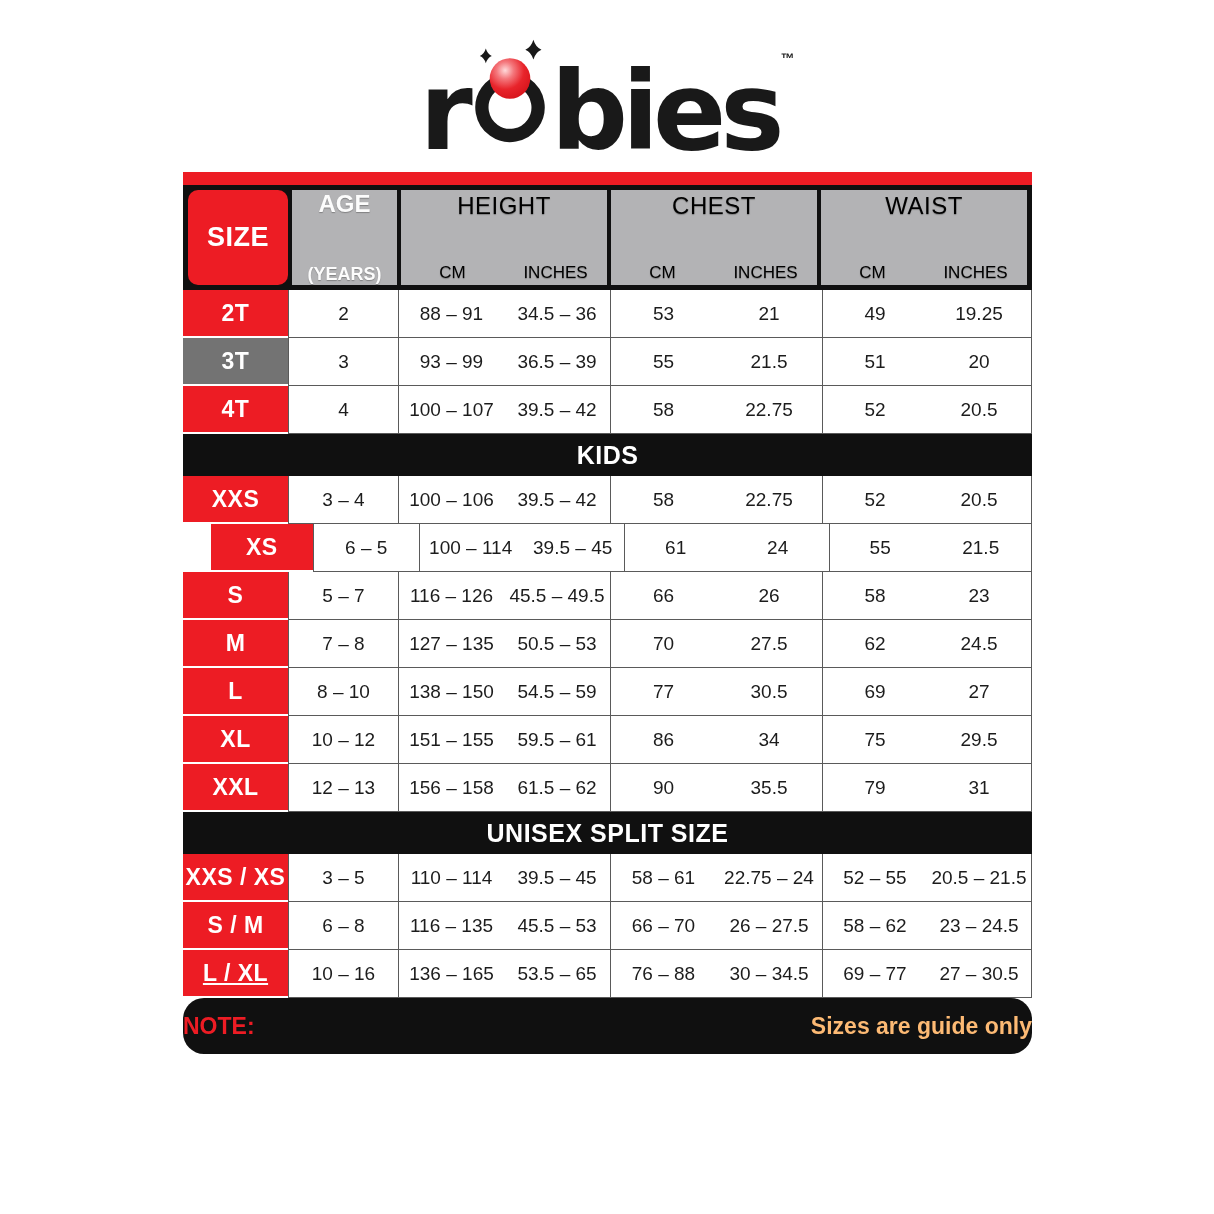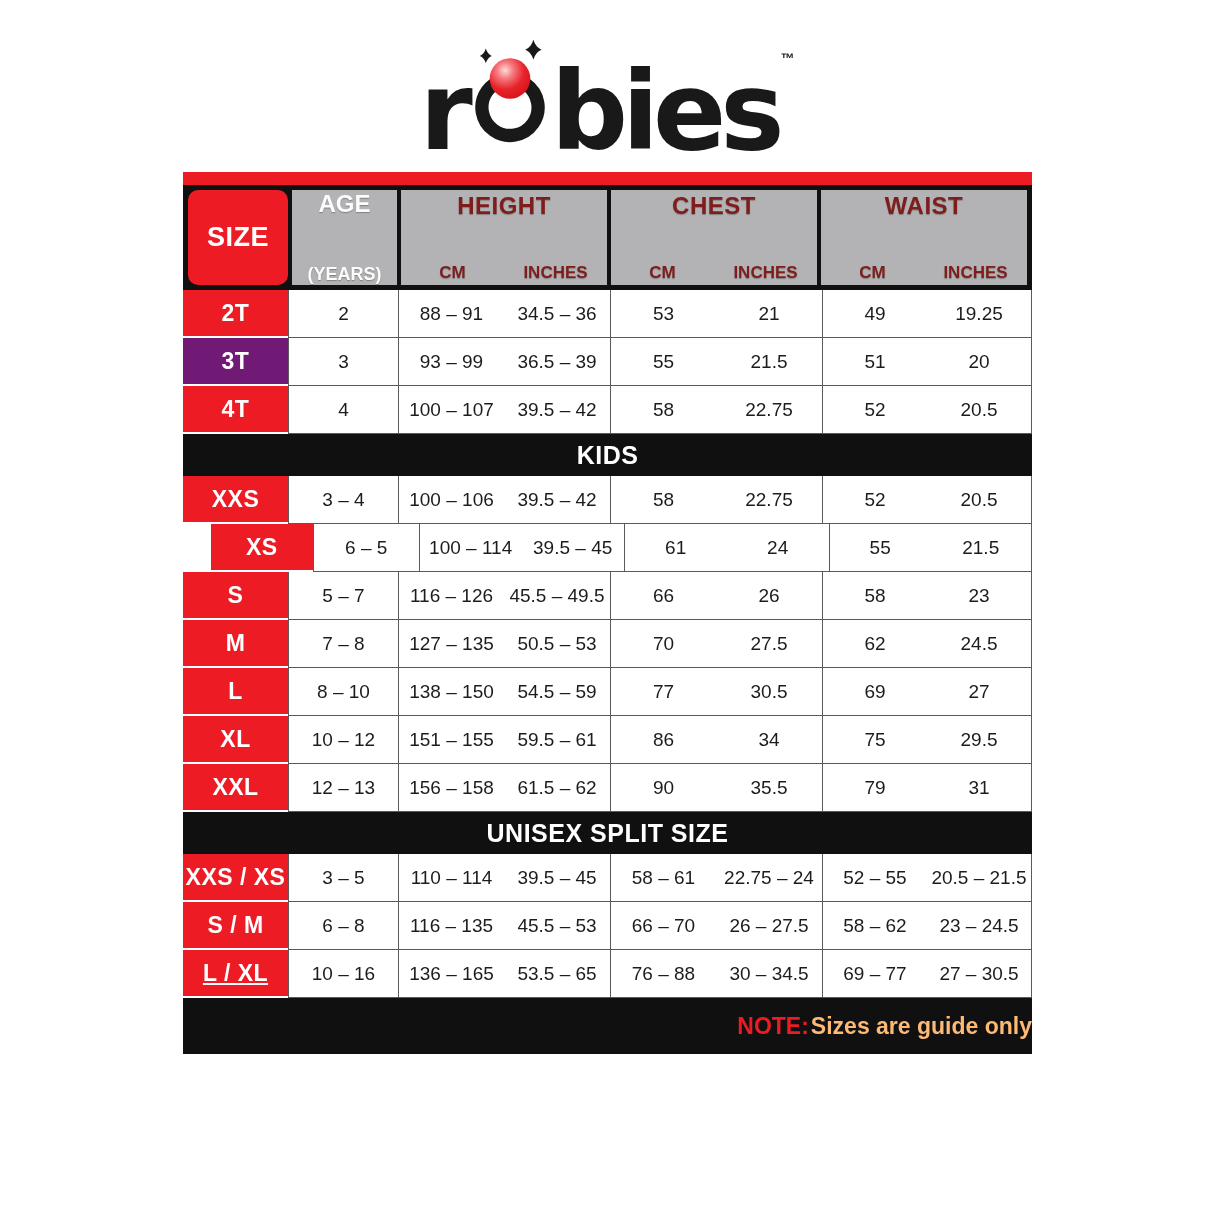--- a/index.html
+++ b/index.html
@@ -28,21 +28,21 @@
     height:105px;box-sizing:border-box;display:flex;gap:4px;padding:5px;
     background:#101010;color:#ffffff;
   }
   .h-cell{display:flex;align-items:center;justify-content:center;}
   .h-size{width:100px;font-weight:bold;font-size:27px;letter-spacing:0.5px;border-radius:10px;}
   .h-age{width:105px;flex-direction:column;justify-content:space-between;font-weight:bold;
          color:#fcfcfc;text-shadow:0 1px 1px rgba(90,90,90,.55);}
   .h-age .main{font-size:24px;}
   .h-age .sub{font-size:18px;}
   .h-group{width:206px;display:flex;flex-direction:column;justify-content:space-evenly;
-           font-weight:bold;color:#7f1d1d;text-shadow:0 1px 1px rgba(90,90,90,.55);gap:16px;}
+           font-weight:normal;color:#000000;text-shadow:0 1px 1px rgba(90,90,90,.55);gap:16px;}
   .h-group .main{font-size:24px;text-align:center;letter-spacing:0.5px;}
   .h-group .subrow{display:flex;width:100%;}
   .h-group .subrow span{width:50%;text-align:center;font-size:17px;margin-top:24px;}
   .section-bar{
     height:42px;background:#101010;color:#ffffff;display:flex;align-items:center;
     justify-content:center;font-weight:bold;font-size:25px;letter-spacing:0.5px;
   }
   .srow{display:flex;height:48px;background:#ffffff;}
   .cell{
     box-sizing:border-box;display:flex;align-items:center;justify-content:center;
@@ -51,22 +51,22 @@
   .size-cell{
     width:105px;color:#ffffff;font-weight:bold;font-size:23px;
     border-bottom:2px solid #ffffff;letter-spacing:0.5px;
   }
   .c-age{width:110px;}
   .c-106{width:106px;}
   .c-105{width:105px;}
   .vline{border-left:1px solid #5a5a5a;}
   .rline{border-right:1px solid #5a5a5a;}
   .note-bar{
-    height:56px;background:#101010;display:flex;align-items:center;justify-content:flex-end;
-    gap:2px;font-weight:bold;font-size:23px;
+    height:56px;background:#101010;display:flex;align-items:center;justify-content:space-between;
+    gap:2px;font-weight:bold;font-size:23px;border-radius:21px;
   }
   .note-text{color:#fdba74;}
 </style>
 </head>
 <body>
 
 <div class="logo-wrap">
   <div class="logo">
     <span class="ltr">r</span>
     <span class="u-gadget">
@@ -131,21 +131,21 @@
         <div class="cell size-cell" style="background: rgb(237, 28, 36);">2T</div>
         <div class="cell c-age vline">2</div>
         <div class="cell c-106 vline">88 – 91</div>
         <div class="cell c-106">34.5 – 36</div>
         <div class="cell c-106 vline">53</div>
         <div class="cell c-106">21</div>
         <div class="cell c-105 vline">49</div>
         <div class="cell c-105 rline">19.25</div>
       </div>
       <div class="srow">
-        <div class="cell size-cell" style="background: #701a75;">3T</div>
+        <div class="cell size-cell" style="background: #737373;">3T</div>
         <div class="cell c-age vline">3</div>
         <div class="cell c-106 vline">93 – 99</div>
         <div class="cell c-106">36.5 – 39</div>
         <div class="cell c-106 vline">55</div>
         <div class="cell c-106">21.5</div>
         <div class="cell c-105 vline">51</div>
         <div class="cell c-105 rline">20</div>
       </div>
       <div class="srow">
         <div class="cell size-cell" style="background: rgb(237, 28, 36);">4T</div>

